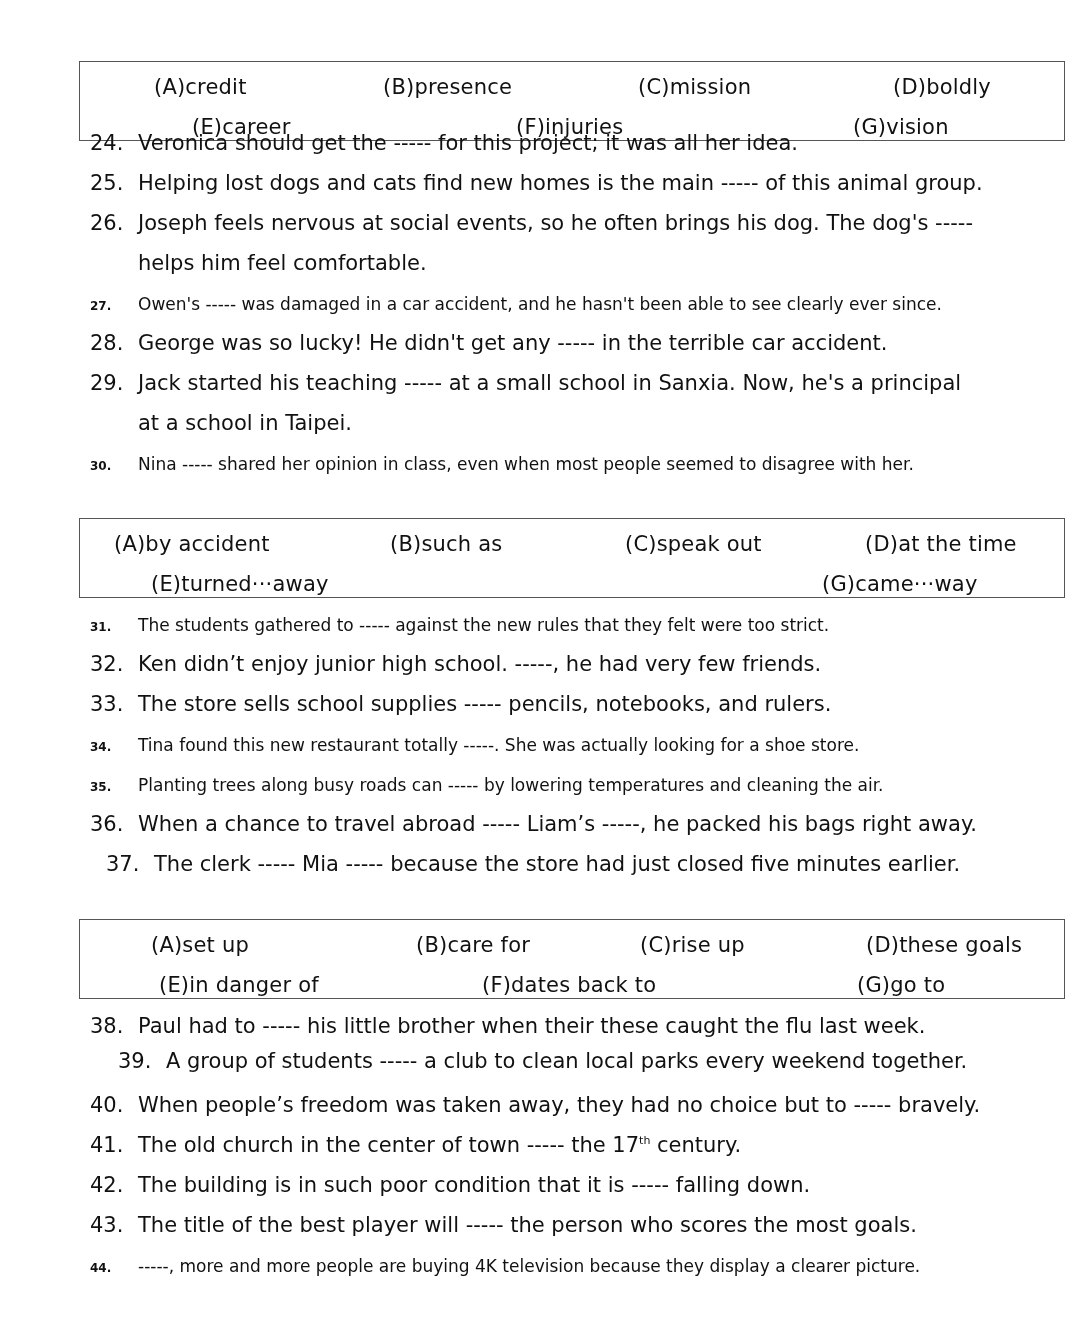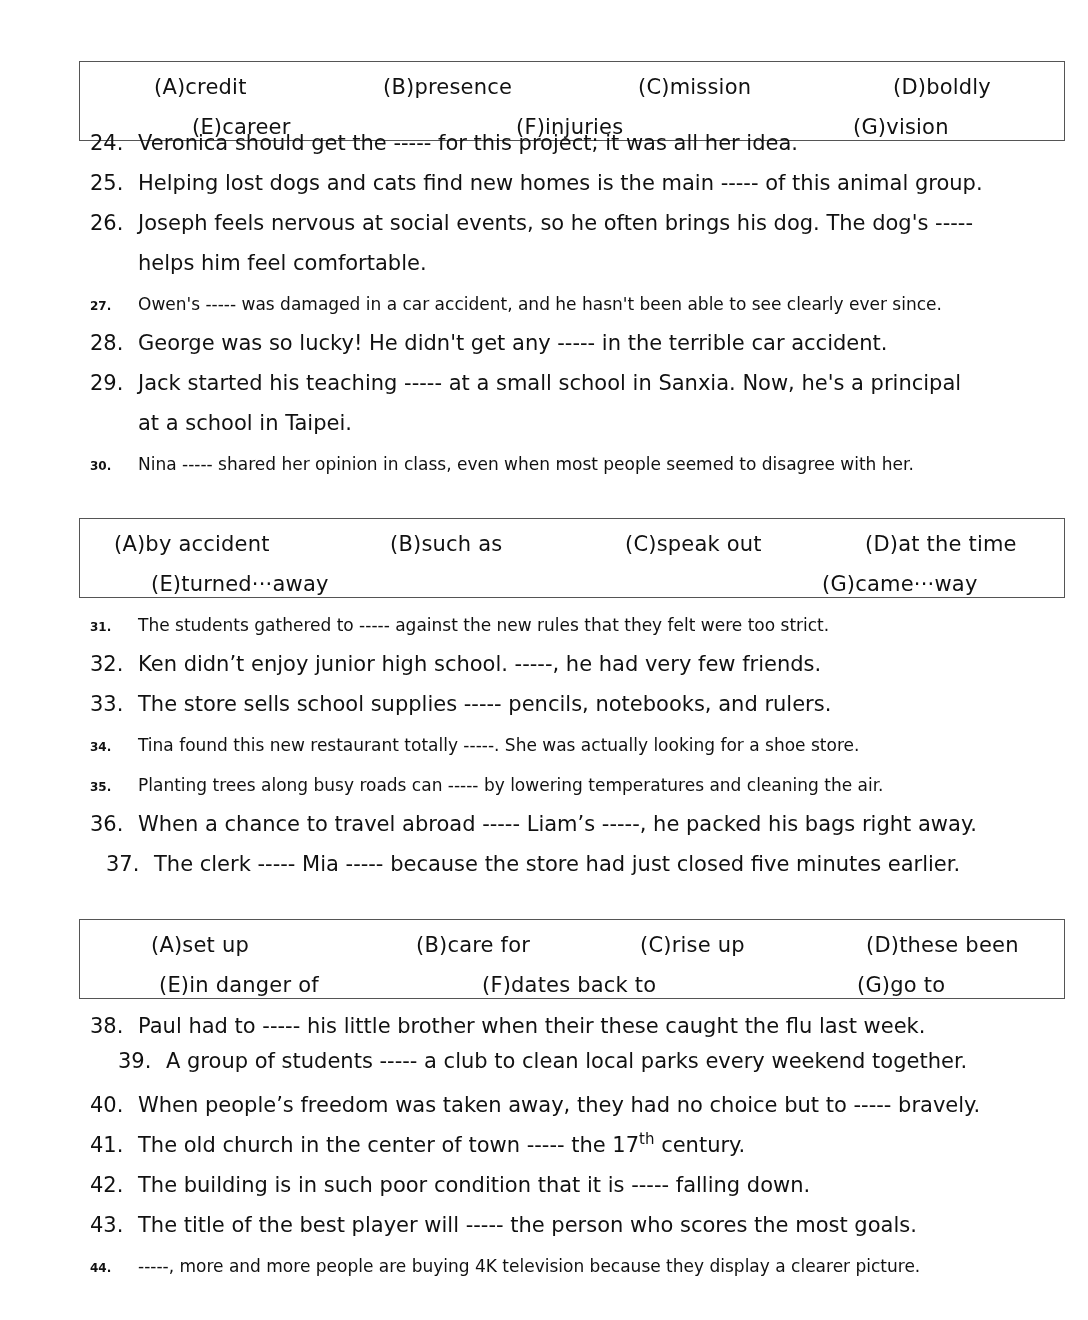--- a/index.html
+++ b/index.html
@@ -40,21 +40,21 @@
       line-height: 26px;
     }
     .q .num {
       display: inline-block;
       width: 48px;
     }
     .q.big { font-size: 21px; }
     .q.small { font-size: 17px; }
     .q.small .num { font-size: 12px; font-weight: bold; }
     .q.cont { left: 138px; }
-    sup.th { font-size: 15px; vertical-align: 8px; line-height: 0; }
+    sup.th { font-size: 11px; vertical-align: 8px; line-height: 0; }
   </style>
 </head>
 <body>
 
 <div class="word-box" style="top:37px;margin-top:24px;">
   <span class="opt r1" style="left:74px;">(A)credit</span>
   <span class="opt r1" style="left:303px;">(B)presence</span>
   <span class="opt r1" style="left:558px;">(C)mission</span>
   <span class="opt r1" style="left:813px;">(D)boldly</span>
   <span class="opt r2" style="left:112px;">(E)career</span>
@@ -114,21 +114,21 @@
   <span class="num">36.</span><span>When a chance to travel abroad ----- Liam’s -----, he packed his bags right away.</span>
 </div>
 <div class="q big" style="top:851px;margin-left:16px;">
   <span class="num">37.</span><span>The clerk ----- Mia ----- because the store had just closed five minutes earlier.</span>
 </div>
 
 <div class="word-box" style="top:919px;">
   <span class="opt r1" style="left:71px;">(A)set up</span>
   <span class="opt r1" style="left:303px;margin-left:33px;">(B)care for</span>
   <span class="opt r1" style="left:560px;">(C)rise up</span>
-  <span class="opt r1" style="left:786px;">(D)these been</span>
+  <span class="opt r1" style="left:786px;">(D)these goals</span>
   <span class="opt r2" style="left:79px;text-align:right;">(E)in danger of</span>
   <span class="opt r2" style="left:402px;">(F)dates back to</span>
   <span class="opt r2" style="left:777px;">(G)go to</span>
 </div>
 
 <div class="q big" style="top:1013px;">
   <span class="num">38.</span><span>Paul had to ----- his little brother when their these caught the flu last week.</span>
 </div>
 <div class="q big" style="top:1048px;margin-left:28px;">
   <span class="num">39.</span><span>A group of students ----- a club to clean local parks every weekend together.</span>

